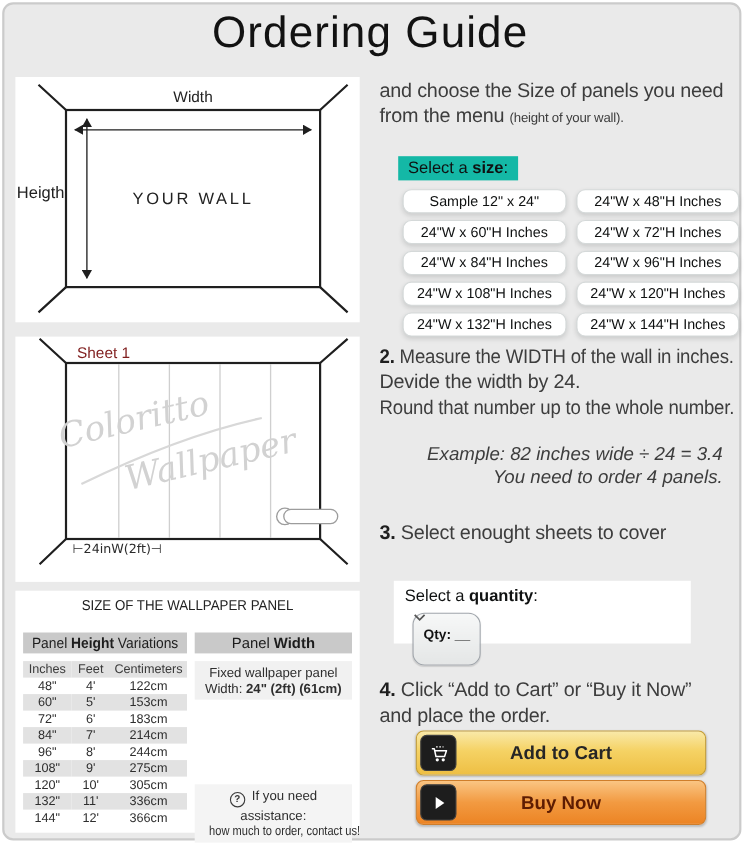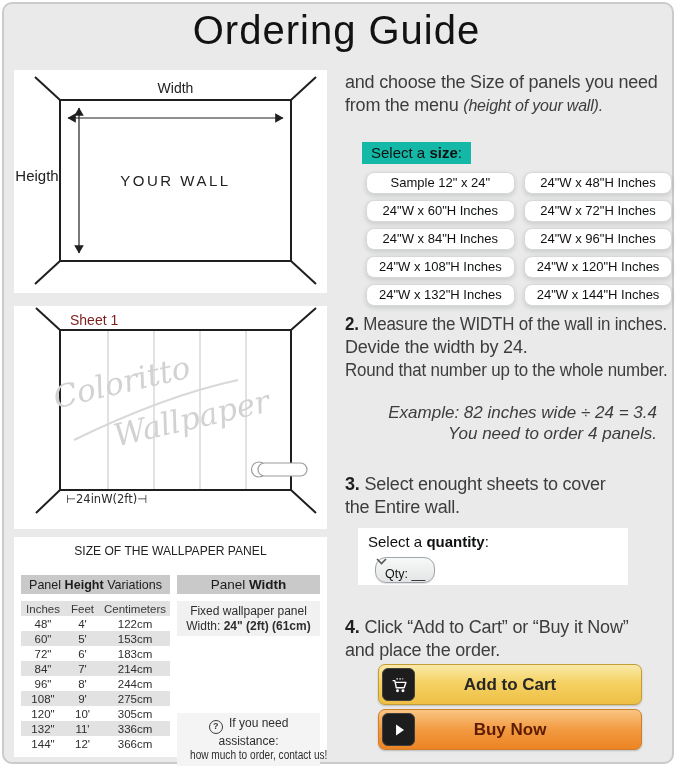--- a/index.html
+++ b/index.html
@@ -51,43 +51,43 @@
   .noteC{top:176px;background:#f4f4f4;padding:3px 0;}
   .nb-title{font-weight:bold;white-space:nowrap;transform:scaleX(.95);transform-origin:50% 50%;}
   .fitC{display:inline-block;transform:scaleX(.84);transform-origin:50% 50%;white-space:nowrap;}
   .qmark{display:inline-flex;width:12px;height:12px;border:1.3px solid #3a3a3a;border-radius:50%;
          align-items:center;justify-content:center;font-size:9px;font-weight:bold;color:#3a3a3a;
          margin-right:3px;vertical-align:-2px;line-height:1;}
   
   .step{position:absolute;left:345px;width:328px;font-size:18px;line-height:23px;color:#3d3d3d;
         letter-spacing:-0.2px;}
   .step b{color:#1f1f1f;}
-  .step .inote{font-size:16px;font-style:italic;}
+  .step .inote{font-size:12px;}
   .condense{display:inline-block;transform:scaleX(.94);transform-origin:0 50%;white-space:nowrap;}
   #step1{top:71px;}
   #step2{top:313px;}
   #step3{top:473px;}
   #step4{top:616px;}
   .example{position:absolute;left:345px;top:402px;width:312px;text-align:right;font-size:17px;
            font-style:italic;color:#3d3d3d;line-height:21px;}
   
   .sel-label{position:absolute;left:362px;top:142px;background:#14b8a6;padding:2px 9px 3px 9px;
              font-size:15px;color:#0f1111;}
   .sel-label b{font-weight:bold;}
   .chips{position:absolute;left:366px;top:172px;display:grid;grid-template-columns:auto auto;
          gap:6px 9px;justify-content:start;}
   .chip{background:#fff;border:1px solid #d5d9d9;border-radius:8px;box-shadow:0 2px 5px rgba(15,17,17,.15);
         font-size:13px;color:#0f1111;text-align:center;padding:3px 12px;height:14px;line-height:14px;
         white-space:nowrap;cursor:pointer;}
   .qty-card{left:358px;top:528px;width:270px;height:57px;}
   .qty-label{position:absolute;left:10px;top:5px;font-size:15px;color:#0f1111;}
-  .qty-pill{position:absolute;left:17px;top:29px;height:22px;display:flex;align-items:flex-end;gap:6px;
-            padding:1px 9px;border-radius:11px;border:1px solid #9fa4aa;
+  .qty-pill{position:absolute;left:17px;top:29px;height:22px;display:flex;align-items:flex-start;gap:6px;
+            padding:12px 9px;border-radius:11px;border:1px solid #9fa4aa;
             background:linear-gradient(#f7f8f8,#e4e6e6);box-shadow:0 1px 1px rgba(0,0,0,.12);
-            font-size:12.5px;color:#111;cursor:pointer;}
+            font-size:12.5px;color:#111;cursor:pointer;font-weight:bold;}
   
   .btn{position:absolute;left:378px;width:262px;height:39px;border-radius:7px;cursor:pointer;}
   .btn-cart{top:664px;background:linear-gradient(180deg,#f9e9a8 0%,#f5d264 45%,#eebf44 100%);
             border:1px solid #c39c35;box-shadow:0 1px 2px rgba(0,0,0,.2);}
   .btn-buy{top:709px;background:linear-gradient(180deg,#fac583 0%,#f29a41 50%,#ec8424 100%);
            border:1px solid #cf7e2b;box-shadow:0 1px 2px rgba(0,0,0,.2);}
   .icon-sq{position:absolute;left:3px;top:3px;width:31px;height:31px;background:#1d1d1d;
            border:1px solid #404040;border-radius:6px;display:flex;align-items:center;justify-content:center;}
   .btn-label{position:absolute;left:0;right:0;top:0;bottom:0;display:flex;align-items:center;
              justify-content:center;font-size:17px;font-weight:bold;color:#262626;}
@@ -236,21 +236,20 @@
     <div><span class="condense">Round that number up to the whole number.</span></div>
   </div>
 
   <div class="example">
     <div>Example: 82 inches wide ÷ 24 = 3.4</div>
     <div>You need to order 4 panels.</div>
   </div>
 
   <div class="step" id="step3">
     <div><b>3.</b><span> Select enought sheets to cover</span></div>
-    <div>the Entire wall.</div>
   </div>
 
   <div class="card qty-card">
     <div class="qty-label">
       <span>Select a </span><b>quantity</b><span>:</span>
     </div>
     <div class="qty-pill">
       <span>Qty: __</span>
       <svg width="11" height="7" viewBox="0 0 11 7">
         <path d="M1 1 L5.5 5.5 L10 1" stroke="#555" stroke-width="1.6" fill="none"></path>

